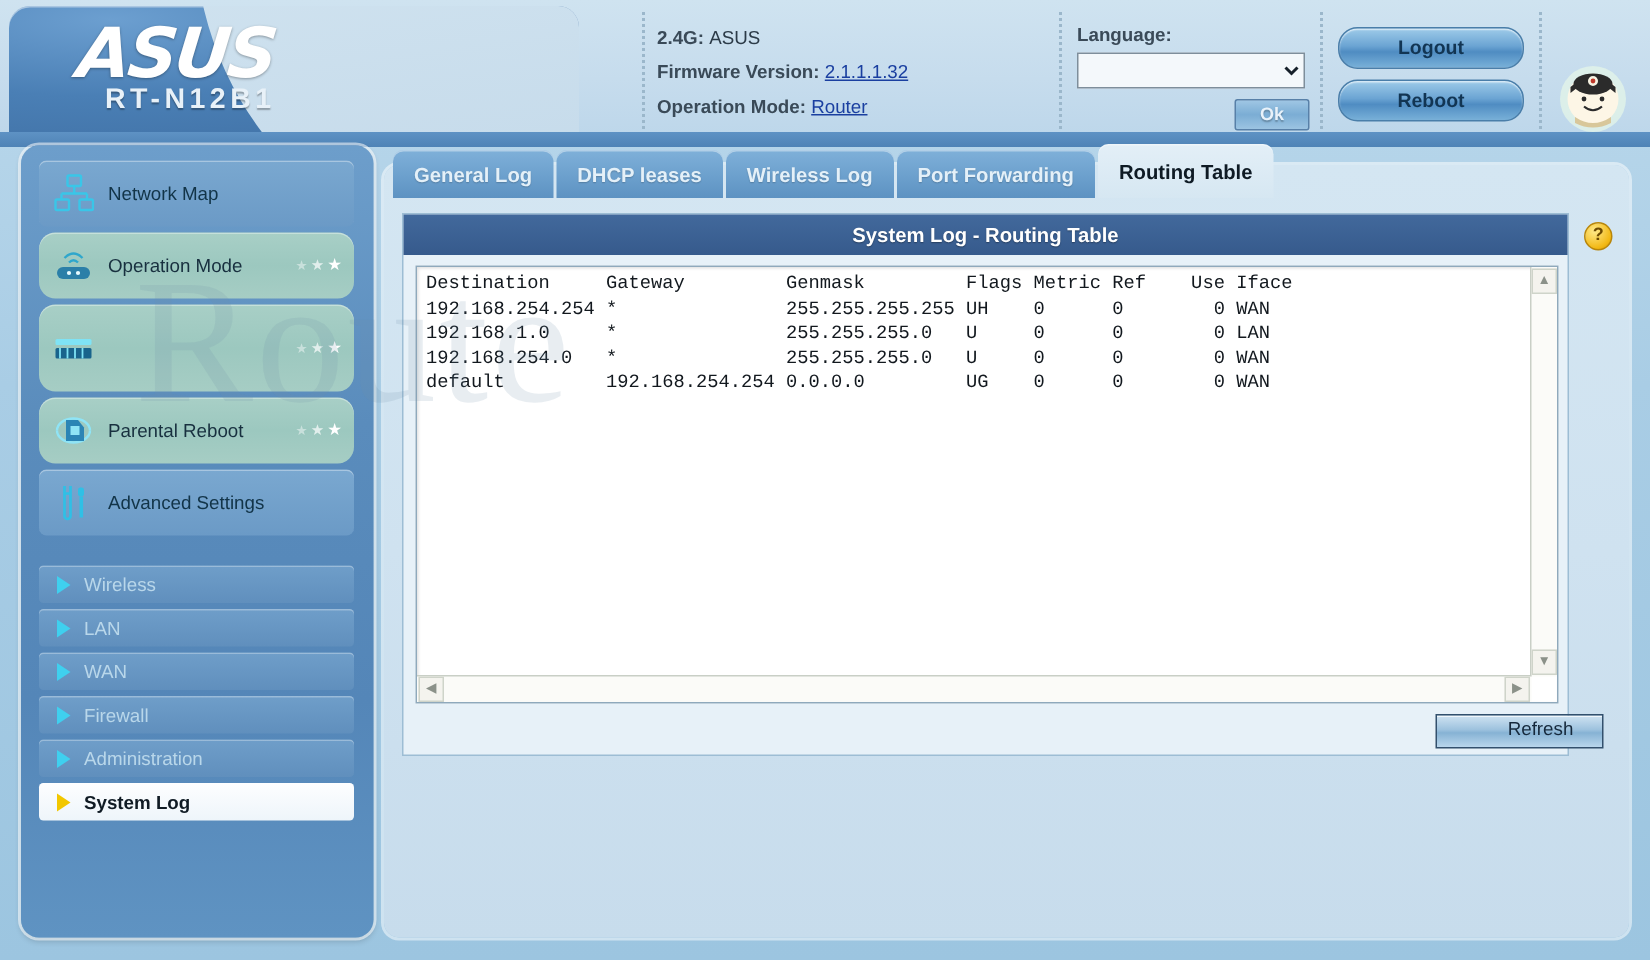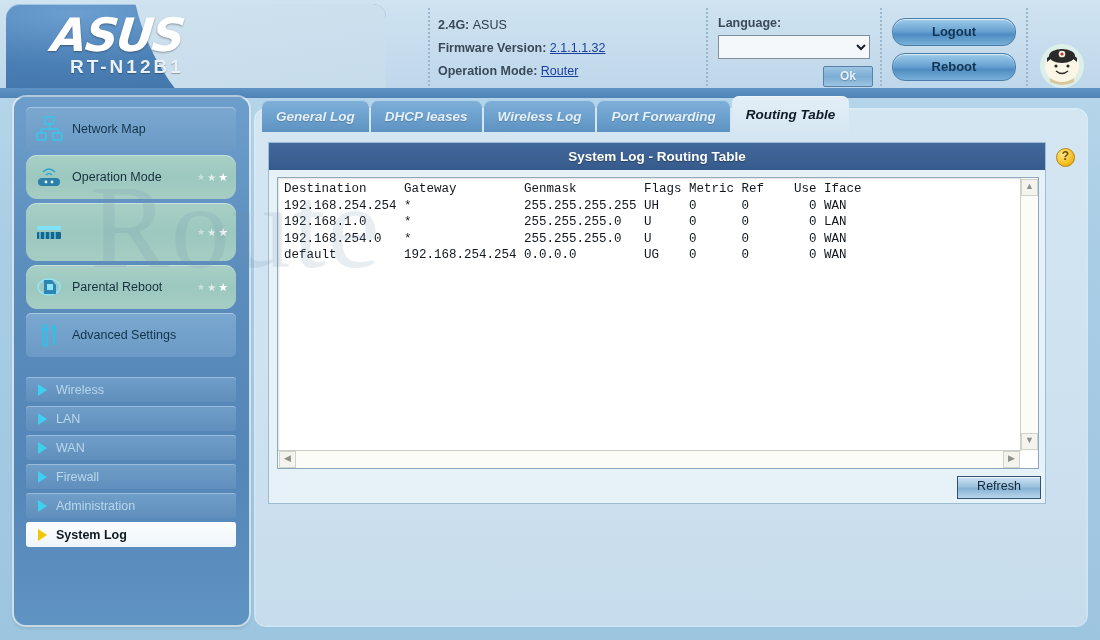--- a/index.html
+++ b/index.html
@@ -142,21 +142,20 @@
   }
   .tabs{position:absolute;left:6px;top:-14px;display:flex;align-items:flex-end;z-index:7;}
   .tab{
     height:32px;padding:0 14px;margin-right:2px;
     border-radius:7px 7px 0 0;
     display:flex;align-items:center;justify-content:center;
     font-size:13.5px;font-weight:bold;color:#e4f0f8;cursor:pointer;
     background:linear-gradient(180deg,#7fb0d9 0%,#6ca0cd 55%,#5d92c2 100%);
     box-shadow:inset 0 1px 0 rgba(255,255,255,.4);
     text-shadow:0 1px 1px rgba(0,0,0,.2);
-    font-style:italic;
   }
   .tab.active{
     height:36px;color:#0e1a24;
     background:linear-gradient(180deg,#e3eff7 0%,#d6e7f2 100%);
     text-shadow:none;
   }
   .panel{
     position:absolute;left:12px;top:32px;width:776px;height:360px;
     border:1px solid #9dbdd4;background:#e7f1f8;
   }
@@ -198,21 +197,21 @@
   }
   .v-up{top:1px;left:0;}
   .v-down{bottom:1px;left:0;}
   .h-left{left:1px;top:0;}
   .h-right{right:1px;top:0;}
   .refresh-btn{
     position:absolute;left:688px;top:333px;width:82px;height:21px;
     border:1px solid #33506d;
     background:linear-gradient(180deg,#cfe3f2 0%,#9dc2de 45%,#86b2d4 55%,#b9d6ec 100%);
     color:#16293c;font-size:12.5px;text-align:center;line-height:19px;
-    cursor:pointer;box-shadow:inset 0 1px 0 rgba(255,255,255,.7);
+    cursor:pointer;box-shadow:inset 0 1px 0 rgba(255,255,255,.7);padding-left:28px;
   }
 </style>
 </head>
 <body>
 
 <div id="app">
 
   <div class="watermark">Route</div>
 
   <div class="header">

